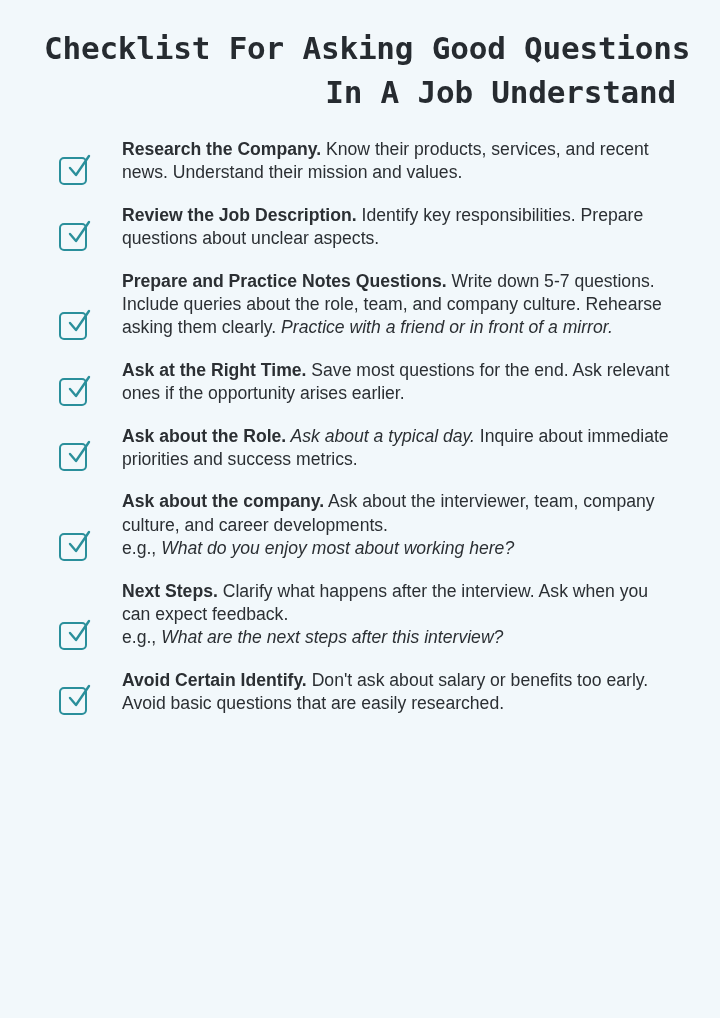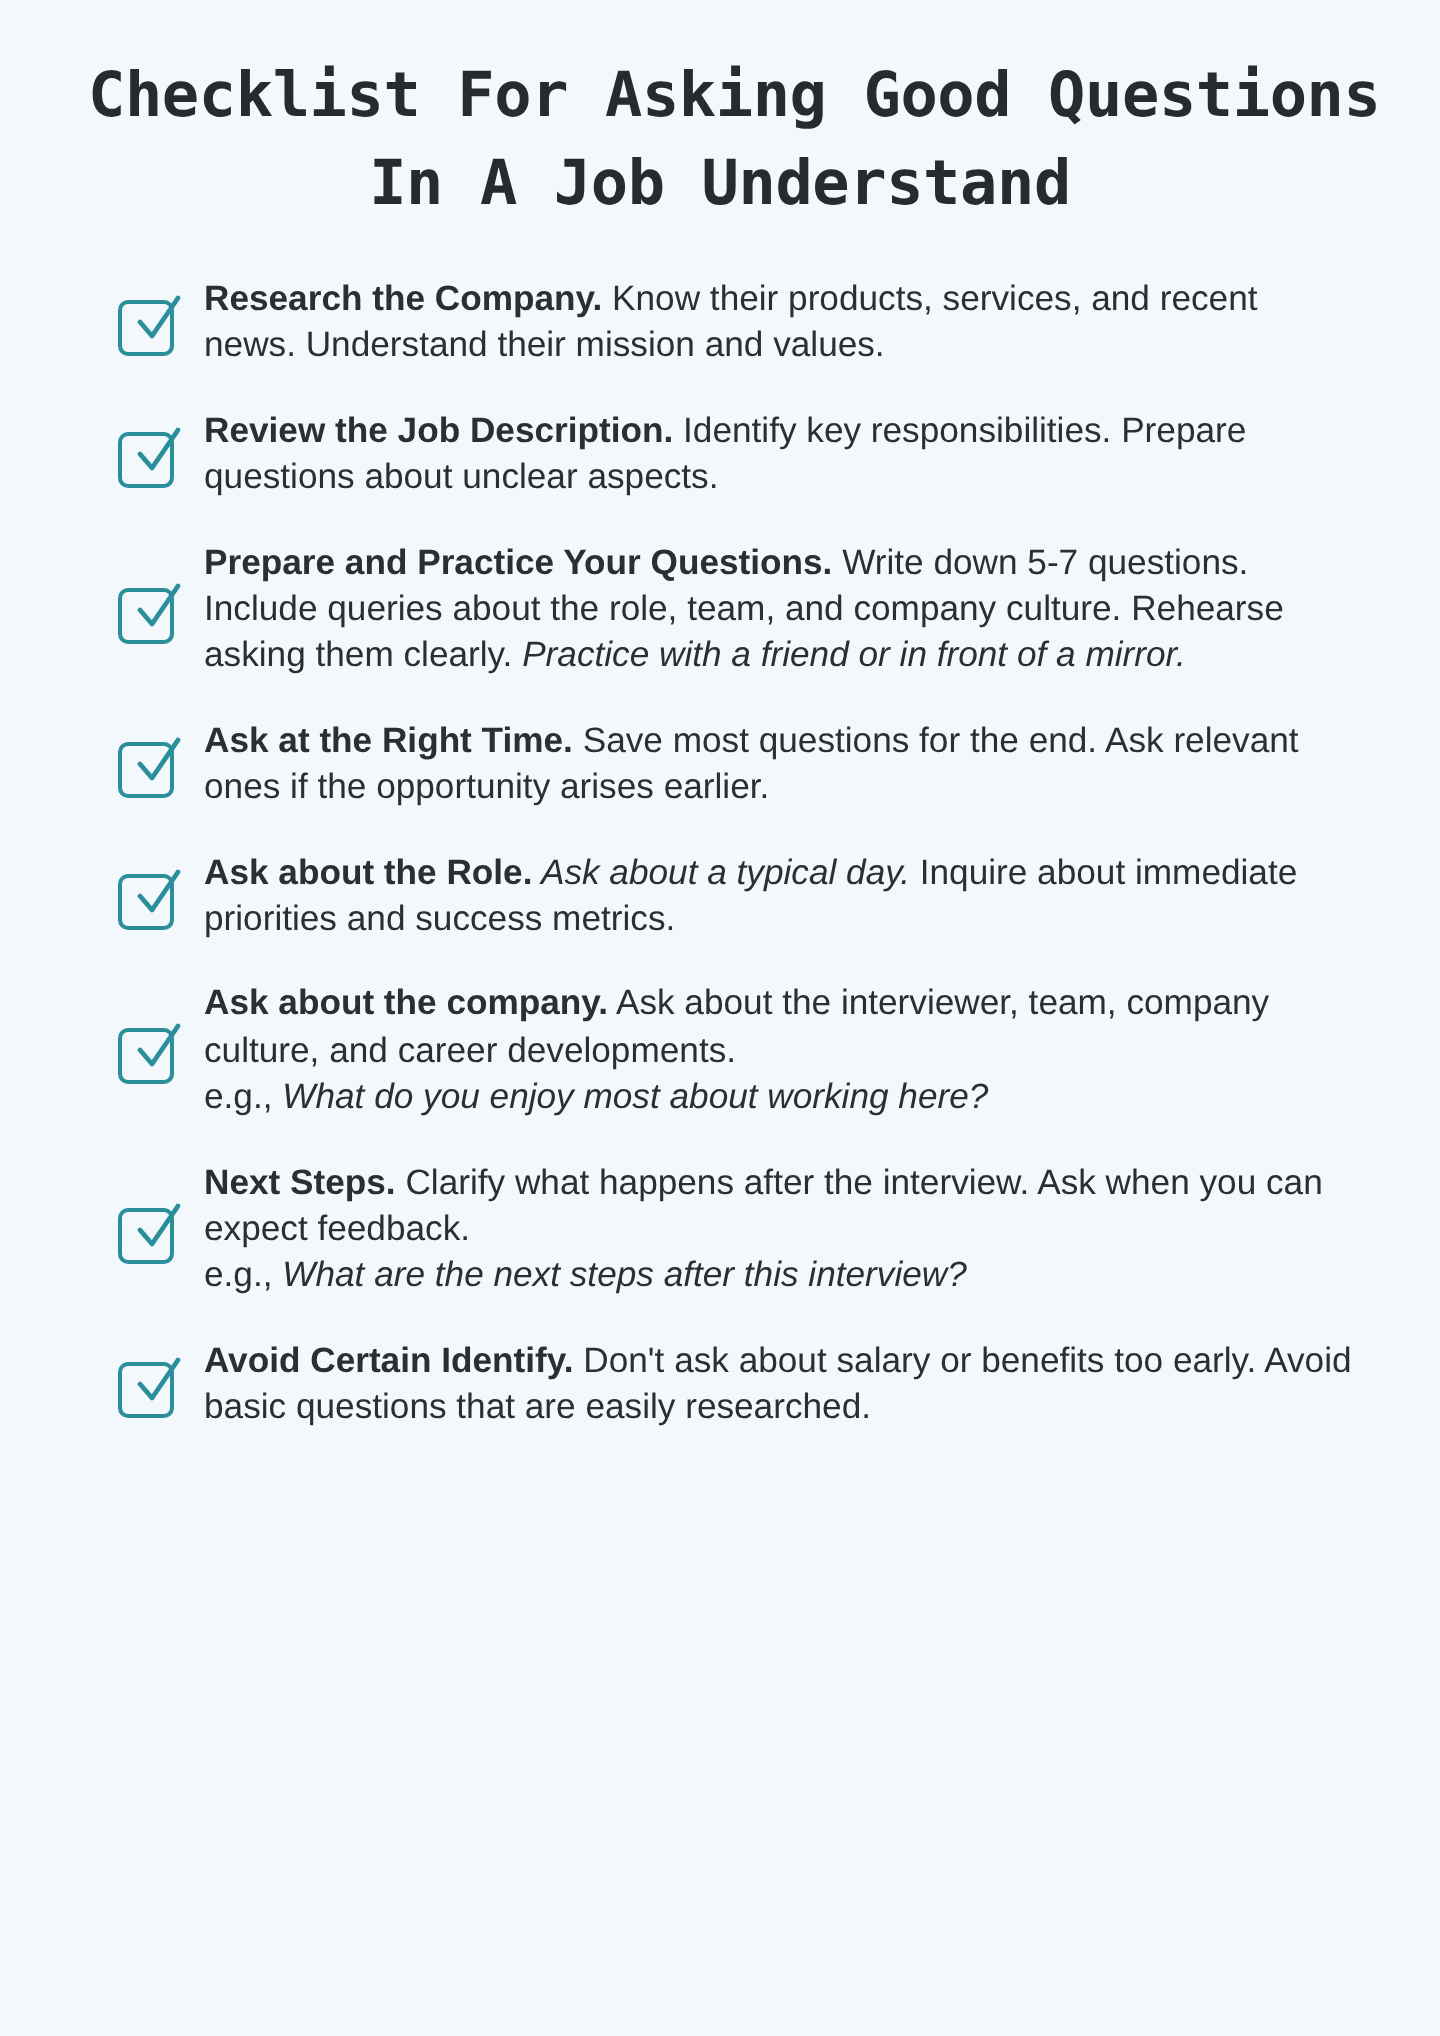--- a/index.html
+++ b/index.html
@@ -16,40 +16,41 @@
   }
   .page {
     position: relative;
     width: 720px;
     height: 1018px;
     box-sizing: border-box;
     padding: 26px 44px 0 44px;
     background: #f2f8fb;
   }
   .title-block {
-    text-align: center;
+    text-align: right;
     margin: 0 0 22px 0;
   }
   .title-line {
     font-family: "DejaVu Sans Mono", monospace;
     font-size: 31px;
     font-weight: bold;
     letter-spacing: -0.2px;
     line-height: 1.42;
     color: #262b30;
     white-space: nowrap;
   }
   .list {
     margin: 0;
     padding: 0;
   }
   .item {
     display: flex;
-    align-items: center;
+    align-items: flex-end;
     margin-bottom: 17px;
+    gap: 20px;
   }
   .check-cell {
     flex: 0 0 58px;
     padding-top: 8px;
     display: flex;
     justify-content: center;
   }
   .checkbox {
     position: relative;
     width: 28px;
@@ -134,21 +135,21 @@
 
     <div class="item">
       <div class="check-cell">
         <div class="checkbox">
           <svg class="tick" viewBox="0 0 30 30">
             <path d="M6 16 L12 23 L25 4" fill="none" stroke="#2a8f9b" stroke-width="2.4" stroke-linecap="round" stroke-linejoin="round"></path>
           </svg>
         </div>
       </div>
       <div class="text-cell">
-        <b>Prepare and Practice Your Questions.</b><span> Write down 5-7 questions. Include queries about the role, team, and company culture. Rehearse asking them clearly. </span><i>Practice with a friend or in front of a mirror.</i>
+        <b>Prepare and Practice Notes Questions.</b><span> Write down 5-7 questions. Include queries about the role, team, and company culture. Rehearse asking them clearly. </span><i>Practice with a friend or in front of a mirror.</i>
       </div>
     </div>
 
     <div class="item">
       <div class="check-cell">
         <div class="checkbox">
           <svg class="tick" viewBox="0 0 30 30">
             <path d="M6 16 L12 23 L25 4" fill="none" stroke="#2a8f9b" stroke-width="2.4" stroke-linecap="round" stroke-linejoin="round"></path>
           </svg>
         </div>

